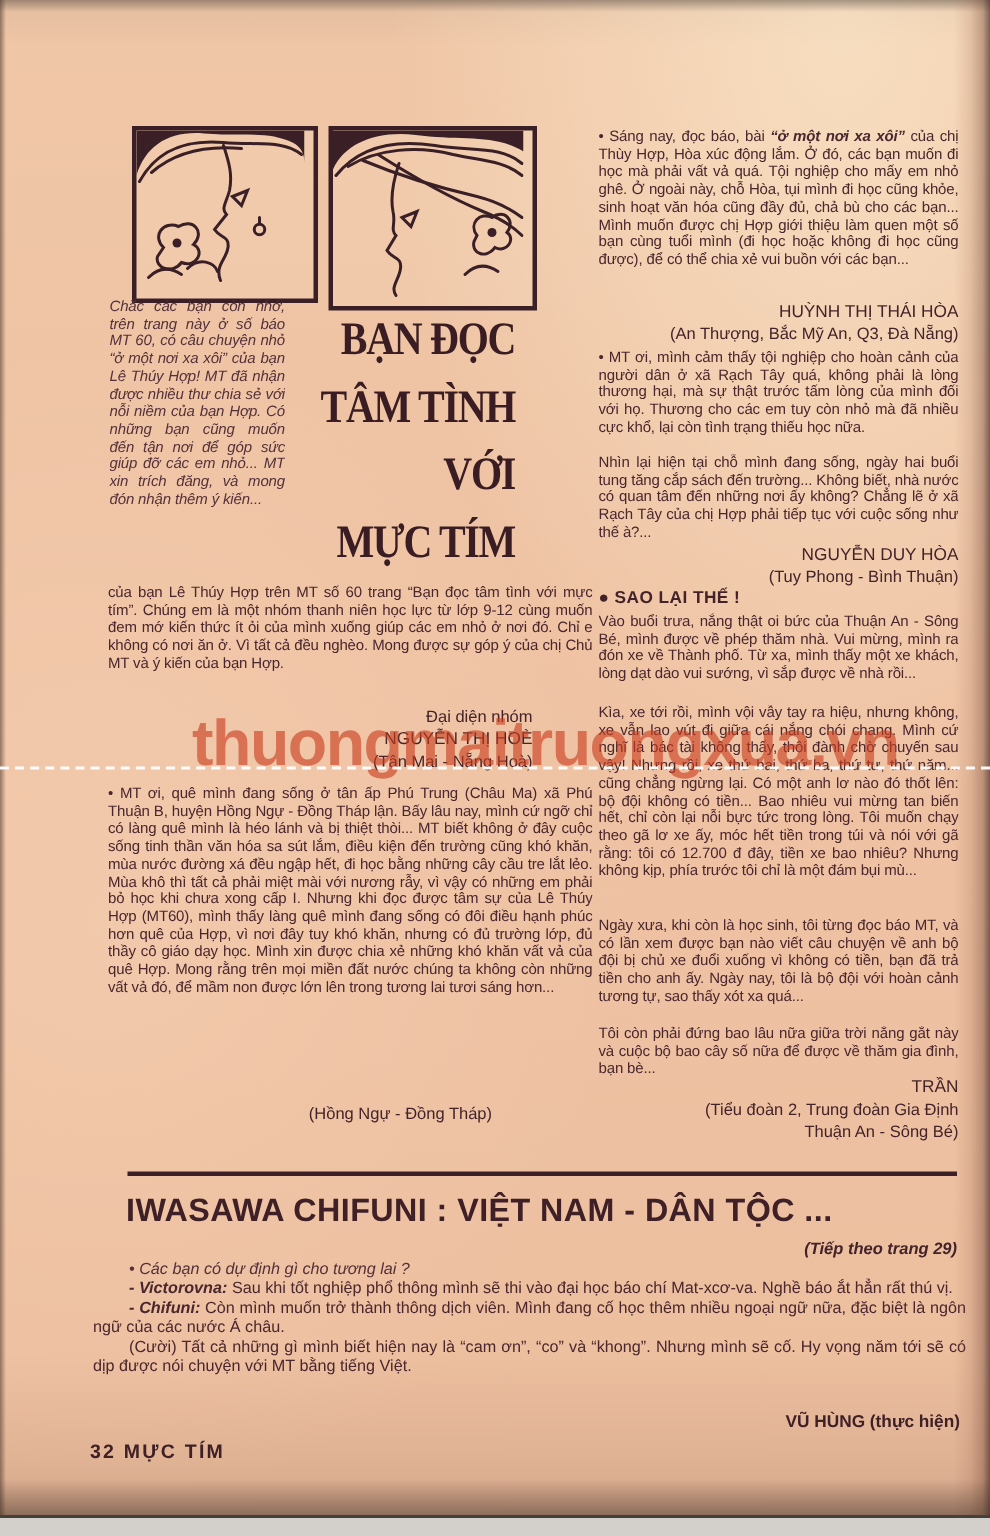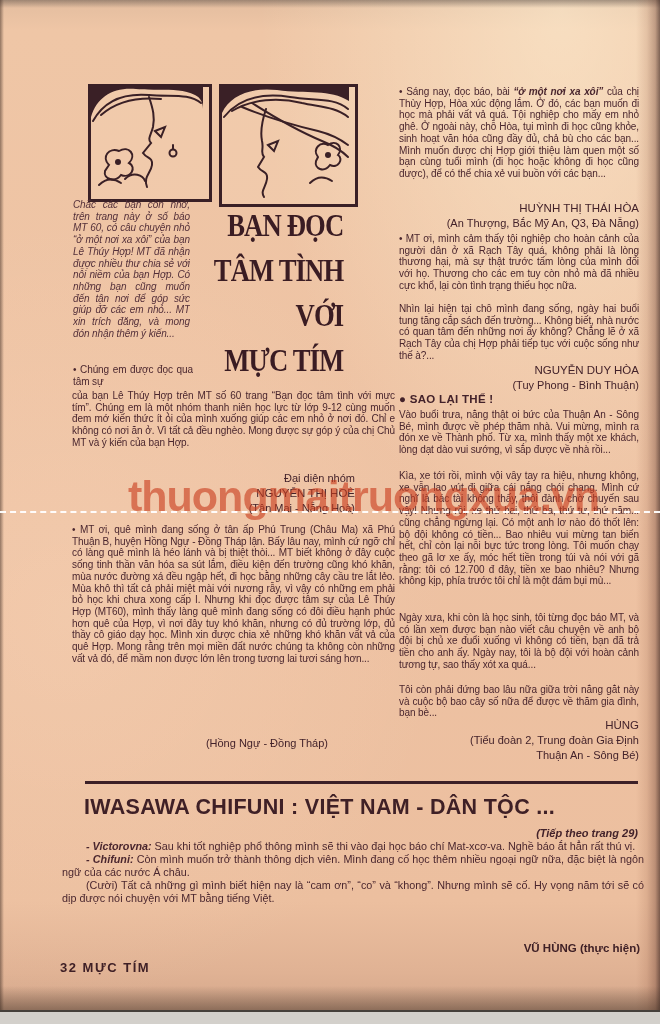--- a/index.html
+++ b/index.html
@@ -102,21 +102,20 @@
   </div>
 
   <div id="masthead">
     <div class="tline">BẠN ĐỌC</div>
     <div class="tline">TÂM TÌNH</div>
     <div class="tline">VỚI</div>
     <div class="tline">MỰC TÍM</div>
   </div>
 
   <div class="txt italic" style="left:73px;top:199px;width:117px;height:164px;">Chắc các bạn còn nhớ, trên trang này ở số báo MT 60, có câu chuyện nhỏ “ở một nơi xa xôi” của bạn Lê Thúy Hợp! MT đã nhận được nhiều thư chia sẻ với nỗi niềm của bạn Hợp. Có những bạn cũng muốn đến tận nơi để góp sức giúp đỡ các em nhỏ... MT xin trích đăng, và mong đón nhận thêm ý kiến...</div>
-  <div class="txt" style="left:73px;top:364px;width:120px;height:26px;">•  Chúng em được đọc qua tâm sự</div>
 
   <div class="txt" style="left:72px;top:390px;width:323px;height:80px;">của bạn Lê Thúy Hợp trên MT số 60 trang “Bạn đọc tâm tình với mực tím”. Chúng em là một nhóm thanh niên học lực từ lớp 9-12 cùng muốn đem mớ kiến thức ít ỏi của mình xuống giúp các em nhỏ ở nơi đó. Chỉ e không có nơi ăn ở. Vì tất cả đều nghèo. Mong được sự góp ý của chị Chủ MT và ý kiến của bạn Hợp.</div>
 
   <div class="sig" style="left:72px;top:471px;width:283px;height:48px;">
     <div>Đại diện nhóm</div>
     <div class="big">NGUYỄN THỊ HOÈ</div>
     <div>(Tân Mai - Nẵng Hoà)</div>
   </div>
 
   <div class="txt" style="left:72px;top:524px;width:323px;height:210px;">•  MT ơi, quê mình đang sống ở tân ấp Phú Trung (Châu Ma) xã Phú Thuận B, huyện Hồng Ngự - Đồng Tháp lận. Bấy lâu nay, mình cứ ngỡ chỉ có làng quê mình là héo lánh và bị thiệt thòi... MT biết không ở đây cuộc sống tinh thần văn hóa sa sút lắm, điều kiện đến trường cũng khó khăn, mùa nước đường xá đều ngập hết, đi học bằng những cây cầu tre lắt lẻo. Mùa khô thì tất cả phải miệt mài với nương rẫy, vì vậy có những em phải bỏ học khi chưa xong cấp I. Nhưng khi đọc được tâm sự của Lê Thúy Hợp (MT60), mình thấy làng quê mình đang sống có đôi điều hạnh phúc hơn quê của Hợp, vì nơi đây tuy khó khăn, nhưng có đủ trường lớp, đủ thầy cô giáo dạy học. Mình xin được chia xẻ những khó khăn vất vả của quê Hợp. Mong rằng trên mọi miền đất nước chúng ta không còn những vất vả đó, để mầm non được lớn lên trong tương lai tươi sáng hơn...</div>
@@ -140,31 +139,32 @@
     <div>(Tuy Phong - Bình Thuận)</div>
   </div>
 
   <div class="secthead" style="left:399px;top:393px;">●  SAO LẠI THẾ !</div>
 
   <div class="txt" style="left:399px;top:409px;width:240px;height:58px;">Vào buổi trưa, nắng thật oi bức của Thuận An - Sông Bé, mình được về phép thăm nhà. Vui mừng, mình ra đón xe về Thành phố. Từ xa, mình thấy một xe khách, lòng dạt dào vui sướng, vì sắp được về nhà rồi...</div>
   <div class="txt" style="left:399px;top:470px;width:240px;height:140px;">Kìa, xe tới rồi, mình vội vẫy tay ra hiệu, nhưng không, xe vẫn lao vút đi giữa cái nắng chói chang. Mình cứ nghĩ là bác tài không thấy, thôi đành chờ chuyến sau vậy! Nhưng rồi, xe thứ hai, thứ ba, thứ tư, thứ năm... cũng chẳng ngừng lại. Có một anh lơ nào đó thốt lên: bộ đội không có tiền... Bao nhiêu vui mừng tan biến hết, chỉ còn lại nỗi bực tức trong lòng. Tôi muốn chạy theo gã lơ xe ấy, móc hết tiền trong túi và nói với gã rằng: tôi có 12.700 đ đây, tiền xe bao nhiêu? Nhưng không kịp, phía trước tôi chỉ là một đám bụi mù...</div>
   <div class="txt" style="left:399px;top:612px;width:240px;height:70px;">Ngày xưa, khi còn là học sinh, tôi từng đọc báo MT, và có lần xem được bạn nào viết câu chuyện về anh bộ đội bị chủ xe đuổi xuống vì không có tiền, bạn đã trả tiền cho anh ấy. Ngày nay, tôi là bộ đội với hoàn cảnh tương tự, sao thấy xót xa quá...</div>
   <div class="txt" style="left:399px;top:684px;width:240px;height:36px;">Tôi còn phải đứng bao lâu nữa giữa trời nắng gắt này và cuộc bộ bao cây số nữa để được về thăm gia đình, bạn bè...</div>
   <div class="sig" style="left:399px;top:718px;width:240px;height:48px;">
-    <div class="big">HÙNG</div>
+    <div class="big">TRẦN</div>
     <div>(Tiểu đoàn 2, Trung đoàn Gia Định</div>
     <div>Thuận An - Sông Bé)</div>
   </div>
 
   <div class="rule" style="left:85px;top:781px;width:553px;height:3px;"></div>
 
   <div id="iw-head">IWASAWA CHIFUNI : VIỆT NAM - DÂN TỘC ...</div>
   <div id="iw-cont">(Tiếp theo trang 29)</div>
 
   <div id="iw-qa">
+    <p class="italic">•  Các bạn có dự định gì cho tương lai ?</p>
     <p><span class="bold">- Victorovna:</span><span> Sau khi tốt nghiệp phổ thông mình sẽ thi vào đại học báo chí Mat-xcơ-va. Nghề báo ắt hẳn rất thú vị.</span></p>
     <p><span class="bold">- Chifuni:</span><span> Còn mình muốn trở thành thông dịch viên. Mình đang cố học thêm nhiều ngoại ngữ nữa, đặc biệt là ngôn ngữ của các nước Á châu.</span></p>
     <p>(Cười) Tất cả những gì mình biết hiện nay là “cam ơn”, “co” và “khong”. Nhưng mình sẽ cố. Hy vọng năm tới sẽ có dịp được nói chuyện với MT bằng tiếng Việt.</p>
   </div>
   <div id="iw-byline">VŨ HÙNG (thực hiện)</div>
 
   <div id="footer-pageno">32 MỰC TÍM</div>
 
   <div id="watermark">thuongmaitruongxua.vn</div>
   <div id="dashed-line"></div>

